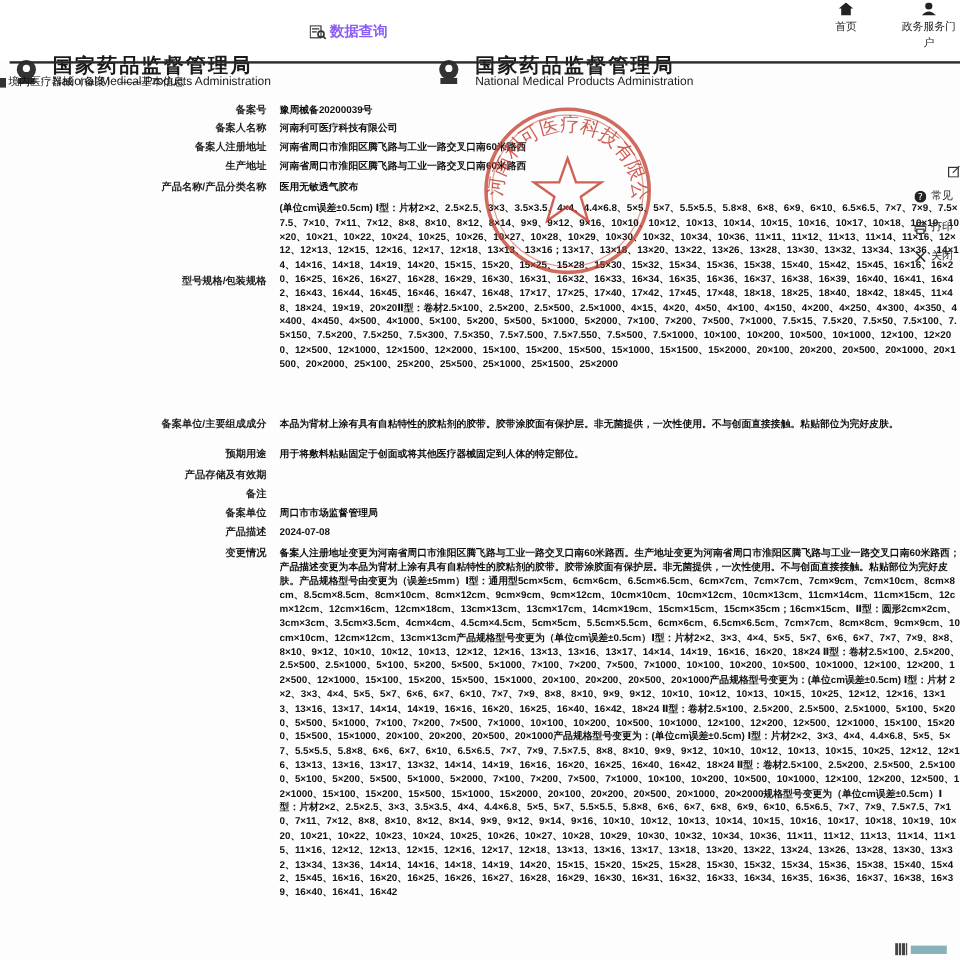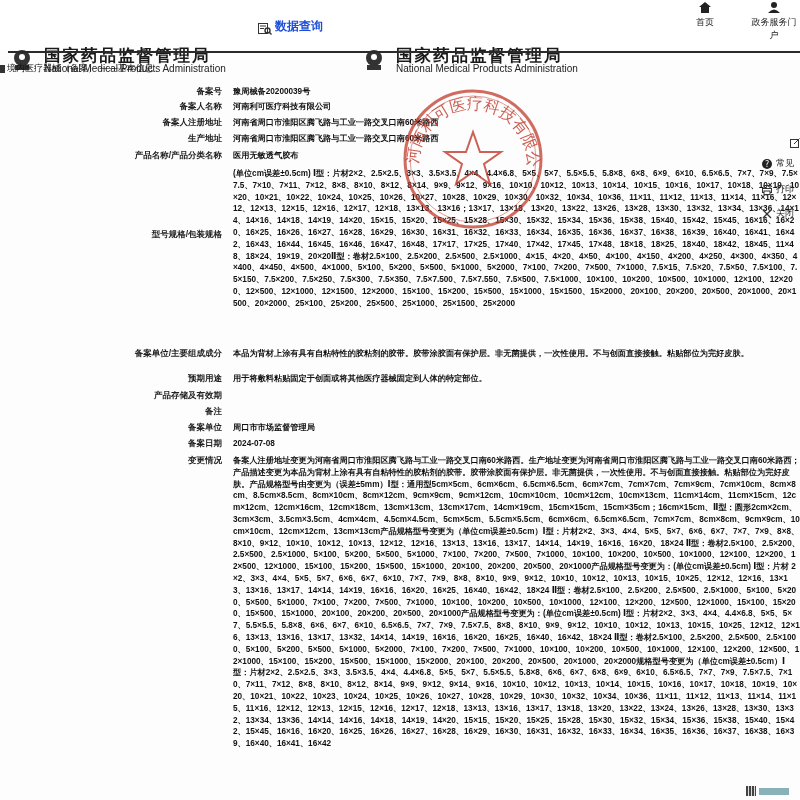--- a/index.html
+++ b/index.html
@@ -7,21 +7,21 @@
     width:800px; height:800px; overflow:hidden; position:relative;
     background:#fdfdfd; color:#111;
     font-family:"Liberation Sans","DejaVu Sans",sans-serif;
   }
   .header { position:absolute; left:0; top:0; width:800px; height:50px; background:#fff; }
   .brand { position:absolute; top:14px; display:flex; align-items:center;margin-top:32px; }
   .emblem { width:24px; height:24px; margin-right:10px; position:relative; }
   .emblem svg { width:24px; height:24px; }
   .brand-text .cn { font-size:16.5px; font-weight:bold; letter-spacing:2px; color:#1a1a1a; line-height:18px; }
   .brand-text .en { font-size:10px; color:#222; line-height:10px; }
-  .dq { position:absolute; left:258px; top:18px; display:flex; align-items:flex-end; font-size:12px; font-weight:bold; color:#1d4ed8; }
+  .dq { position:absolute; left:258px; top:18px; display:flex; align-items:center; font-size:12px; font-weight:bold; color:#8b5cf6; }
   .dq .ic { width:14px; height:12px; margin-right:3px; }
   .nav-item { position:absolute; top:2px; text-align:center; font-size:9px; color:#222; }
   .nav-item .ic { display:block; margin:0 auto 3px; width:12px; height:11px; }
   .hr { position:absolute; left:8px; top:51px; width:792px; height:2px; background:#2a2a2a; }
 
   .crumb { position:absolute; left:0; top:62px; font-size:9px; color:#111; display:flex; align-items:center; }
   .crumb .dot { width:5px; height:8px; background:#333; margin-right:2px; }
   .row { position:absolute; left:0; width:800px; }
   .label { position:absolute; right:578px; text-align:right; font-size:8.5px; font-weight:bold; color:#222; white-space:nowrap; }
   .value { position:absolute; left:233px; width:567px; font-size:8.2px; font-weight:bold; color:#111; line-height:11.8px; white-space:nowrap; overflow:hidden; }
@@ -138,21 +138,21 @@
   </div>
   <div class="row" style="top:406px;">
     <span class="label">备注</span>
     <span class="value"></span>
   </div>
   <div class="row" style="top:422px;">
     <span class="label">备案单位</span>
     <span class="value">周口市市场监督管理局</span>
   </div>
   <div class="row" style="top:438px;">
-    <span class="label">备案日期</span>
+    <span class="label">产品描述</span>
     <span class="value">2024-07-08</span>
   </div>
   <div class="row" style="top:455px;">
     <span class="label">变更情况</span>
     <span class="value multi" style="height:345px;">备案人注册地址变更为河南省周口市淮阳区腾飞路与工业一路交叉口南60米路西。生产地址变更为河南省周口市淮阳区腾飞路与工业一路交叉口南60米路西；产品描述变更为本品为背材上涂有具有自粘特性的胶粘剂的胶带。胶带涂胶面有保护层。非无菌提供，一次性使用。不与创面直接接触。粘贴部位为完好皮肤。产品规格型号由变更为（误差±5mm）Ⅰ型：通用型5cm×5cm、6cm×6cm、6.5cm×6.5cm、6cm×7cm、7cm×7cm、7cm×9cm、7cm×10cm、8cm×8cm、8.5cm×8.5cm、8cm×10cm、8cm×12cm、9cm×9cm、9cm×12cm、10cm×10cm、10cm×12cm、10cm×13cm、11cm×14cm、11cm×15cm、12cm×12cm、12cm×16cm、12cm×18cm、13cm×13cm、13cm×17cm、14cm×19cm、15cm×15cm、15cm×35cm；16cm×15cm、Ⅱ型：圆形2cm×2cm、3cm×3cm、3.5cm×3.5cm、4cm×4cm、4.5cm×4.5cm、5cm×5cm、5.5cm×5.5cm、6cm×6cm、6.5cm×6.5cm、7cm×7cm、8cm×8cm、9cm×9cm、10cm×10cm、12cm×12cm、13cm×13cm产品规格型号变更为（单位cm误差±0.5cm）Ⅰ型：片材2×2、3×3、4×4、5×5、5×7、6×6、6×7、7×7、7×9、8×8、8×10、9×12、10×10、10×12、10×13、12×12、12×16、13×13、13×16、13×17、14×14、14×19、16×16、16×20、18×24 Ⅱ型：卷材2.5×100、2.5×200、2.5×500、2.5×1000、5×100、5×200、5×500、5×1000、7×100、7×200、7×500、7×1000、10×100、10×200、10×500、10×1000、12×100、12×200、12×500、12×1000、15×100、15×200、15×500、15×1000、20×100、20×200、20×500、20×1000产品规格型号变更为：(单位cm误差±0.5cm) Ⅰ型：片材 2×2、3×3、4×4、5×5、5×7、6×6、6×7、6×10、7×7、7×9、8×8、8×10、9×9、9×12、10×10、10×12、10×13、10×15、10×25、12×12、12×16、13×13、13×16、13×17、14×14、14×19、16×16、16×20、16×25、16×40、16×42、18×24 Ⅱ型：卷材2.5×100、2.5×200、2.5×500、2.5×1000、5×100、5×200、5×500、5×1000、7×100、7×200、7×500、7×1000、10×100、10×200、10×500、10×1000、12×100、12×200、12×500、12×1000、15×100、15×200、15×500、15×1000、20×100、20×200、20×500、20×1000产品规格型号变更为：(单位cm误差±0.5cm) Ⅰ型：片材2×2、3×3、4×4、4.4×6.8、5×5、5×7、5.5×5.5、5.8×8、6×6、6×7、6×10、6.5×6.5、7×7、7×9、7.5×7.5、8×8、8×10、9×9、9×12、10×10、10×12、10×13、10×15、10×25、12×12、12×16、13×13、13×16、13×17、13×32、14×14、14×19、16×16、16×20、16×25、16×40、16×42、18×24 Ⅱ型：卷材2.5×100、2.5×200、2.5×500、2.5×1000、5×100、5×200、5×500、5×1000、5×2000、7×100、7×200、7×500、7×1000、10×100、10×200、10×500、10×1000、12×100、12×200、12×500、12×1000、15×100、15×200、15×500、15×1000、15×2000、20×100、20×200、20×500、20×1000、20×2000规格型号变更为（单位cm误差±0.5cm）Ⅰ型：片材2×2、2.5×2.5、3×3、3.5×3.5、4×4、4.4×6.8、5×5、5×7、5.5×5.5、5.8×8、6×6、6×7、6×8、6×9、6×10、6.5×6.5、7×7、7×9、7.5×7.5、7×10、7×11、7×12、8×8、8×10、8×12、8×14、9×9、9×12、9×14、9×16、10×10、10×12、10×13、10×14、10×15、10×16、10×17、10×18、10×19、10×20、10×21、10×22、10×23、10×24、10×25、10×26、10×27、10×28、10×29、10×30、10×32、10×34、10×36、11×11、11×12、11×13、11×14、11×15、11×16、12×12、12×13、12×15、12×16、12×17、12×18、13×13、13×16、13×17、13×18、13×20、13×22、13×24、13×26、13×28、13×30、13×32、13×34、13×36、14×14、14×16、14×18、14×19、14×20、15×15、15×20、15×25、15×28、15×30、15×32、15×34、15×36、15×38、15×40、15×42、15×45、16×16、16×20、16×25、16×26、16×27、16×28、16×29、16×30、16×31、16×32、16×33、16×34、16×35、16×36、16×37、16×38、16×39、16×40、16×41、16×42</span>
   </div>
 </div>
 
 <svg class="seal" viewBox="0 0 150 150">
   <circle cx="75" cy="75" r="68" fill="none" stroke="#c0392b" stroke-width="3" opacity="0.75"></circle>

